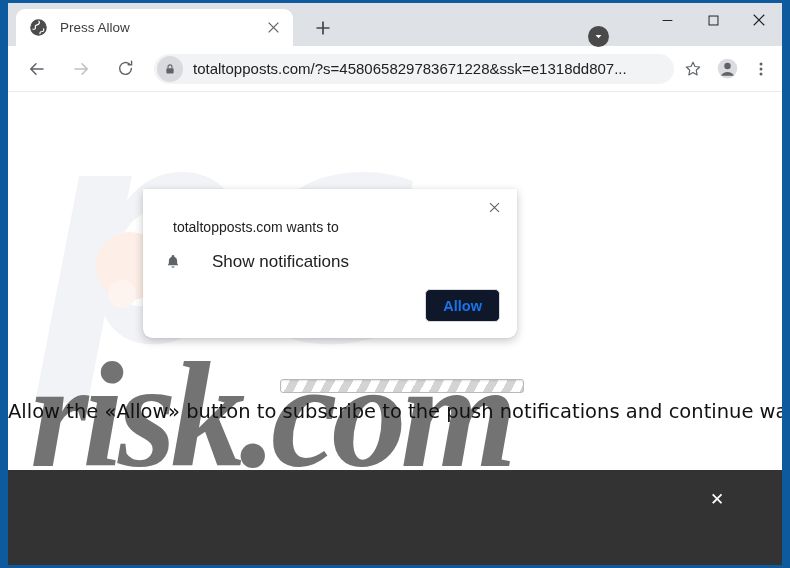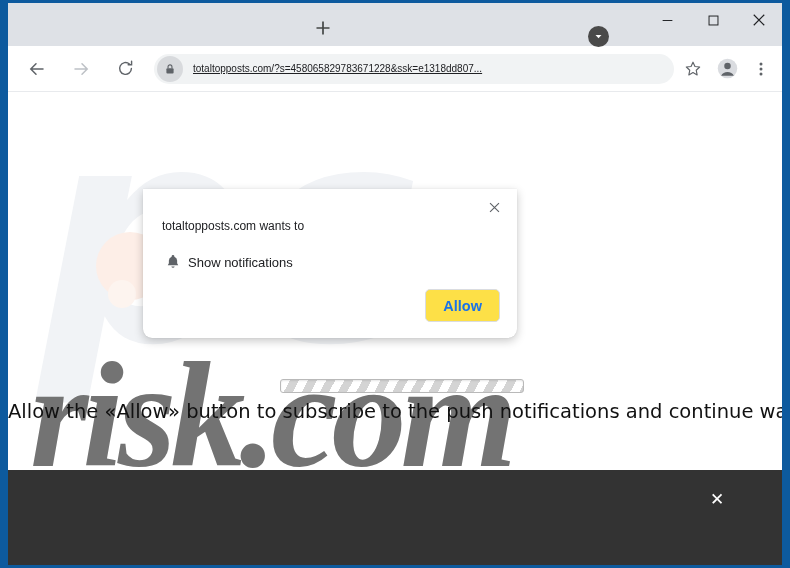--- a/index.html
+++ b/index.html
@@ -95,24 +95,23 @@
     min-width: 0;
   }
   .lockpill {
     width: 26px; height: 26px; flex: 0 0 auto;
     border-radius: 50%;
     background: #d8dadd;
     display: flex; align-items: center; justify-content: center;
   }
   .url {
     margin-left: 10px;
-    font-size: 10px; color: #202124;
+    font-size: 15px; color: #202124;
     white-space: nowrap; overflow: hidden;
     flex: 1 1 auto;
-    text-decoration: underline;
   }
   .tbicon {
     width: 30px; height: 30px; flex: 0 0 auto;
     margin-left: 4px;
     display: flex; align-items: center; justify-content: center;
     color: #5f6368;
   }
 
   
   .viewport {
@@ -179,44 +178,44 @@
     border-radius: 0 0 9px 9px;
     box-shadow: 0 3px 10px rgba(0,0,0,.22), 0 0 1px rgba(0,0,0,.16);
   }
   .perm-close {
     position: absolute; right: 10px; top: 5px;
     width: 26px; height: 26px;
     display: flex; align-items: center; justify-content: center;
     color: #5f6368;
   }
   .perm-title {
-    position: absolute; left: 19px; top: 30px;
-    font-size: 12px; color: #202124;
+    position: absolute; left: 30px; top: 30px;
+    font-size: 14px; color: #202124;
   }
   .perm-row {
     position: absolute; left: 19px; top: 62px;
     display: flex; align-items: center;
   }
   .perm-bell {
     width: 22px; height: 22px; flex: 0 0 auto;
     display: flex; align-items: center; justify-content: center;
     color: #5f6368;
   }
   .perm-rowtext {
-    margin-left: 4px;
-    font-size: 13px; color: #202124;
+    margin-left: 28px;
+    font-size: 17px; color: #202124;
   }
   .perm-actions {
     position: absolute; right: 17px; bottom: 16px;
     display: flex; gap: 14px;
   }
   .perm-btn {
     min-width: 72px; height: 33px;
     padding: 0 17px;
-    background: #fde047;
+    background: #0f172a;
     border: 1px solid #dadce0;
     border-radius: 5px;
     font-family: "Liberation Sans", sans-serif;
     font-size: 14.5px; font-weight: 700;
     color: #1a73e8;
     display: flex; align-items: center; justify-content: center; margin-left: 10px;
   }
 
   
   .banner {
@@ -250,20 +249,36 @@
   }
 </style>
 </head>
 <body>
 
 <div class="window">
   <div class="frame-inner">
 
     <div class="tabstrip">
 
+      <div class="tab">
+        <span class="favicon">
+          <svg viewBox="0 0 16 16" width="17" height="17">
+            <circle cx="8" cy="8" r="7.2" fill="#4c4c4c"></circle>
+            <path d="M8 1.2c1 1.4 1.1 2.6.3 3.5-.9 1-2.4.6-3.1 1.6-.6.9.2 1.7-.2 2.6-.4.8-1.6 1-2.6.4" stroke="#ffffff" stroke-width="1.1" fill="none"></path>
+            <path d="M9.6 14.6c-.6-1.2-.2-2.2.8-2.6 1-.4 2-.1 2.4-1 .3-.7-.3-1.5.2-2.2" stroke="#ffffff" stroke-width="1.1" fill="none"></path>
+            <circle cx="8" cy="8" r="7.2" fill="none" stroke="#4c4c4c" stroke-width="1.2"></circle>
+          </svg>
+        </span>
+        <span class="tab-title">Press Allow</span>
+        <span class="tab-close">
+          <svg viewBox="0 0 16 16" width="13" height="13">
+            <path d="M2 2 L14 14 M14 2 L2 14" stroke="currentColor" stroke-width="1.6" fill="none"></path>
+          </svg>
+        </span>
+      </div>
 
       <div class="newtab">
         <svg viewBox="0 0 16 16" width="16" height="16">
           <path d="M8 1.5 V14.5 M1.5 8 H14.5" stroke="currentColor" stroke-width="1.7" fill="none"></path>
         </svg>
       </div>
 
       <div class="tabsearch">
         <svg viewBox="0 0 12 12" width="9" height="9">
           <path d="M2 4 L6 8.4 L10 4 Z" fill="#ffffff"></path>

